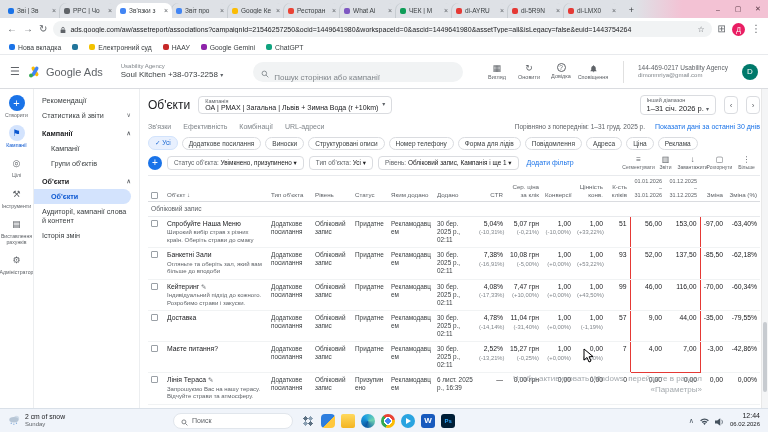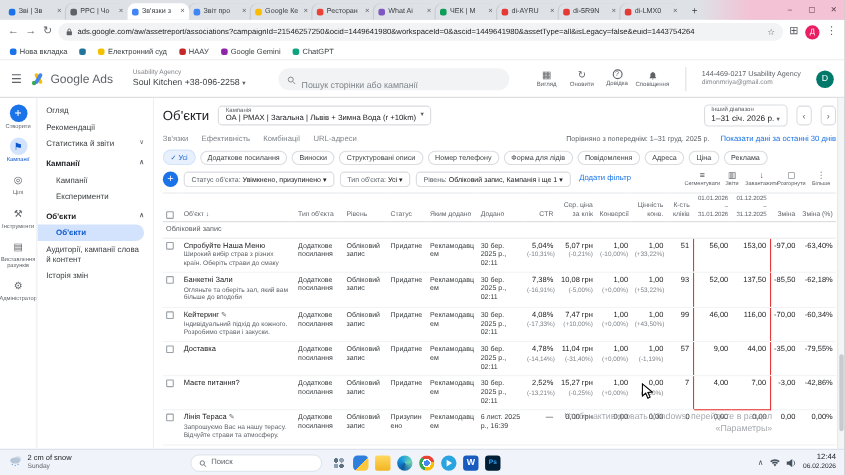--- a/index.html
+++ b/index.html
@@ -276,21 +276,21 @@
     <div class="adslogo">
       <svg width="14" height="14" viewBox="0 0 24 24">
         <rect x="9" y="2" width="6" height="18" rx="3" transform="rotate(-30 12 11)" fill="#fbbc04"></rect>
         <rect x="9" y="2" width="6" height="18" rx="3" transform="rotate(30 12 11)" fill="#4285f4"></rect>
         <circle cx="5.2" cy="18" r="3.4" fill="#34a853"></circle>
       </svg>
       <span class="adsname">Google Ads</span>
     </div>
     <div class="acct">
       <div class="l1">Usability Agency</div>
-      <div class="l2"><span>Soul Kitchen +38-096-2258</span> <span class="chevd">▾</span></div>
+      <div class="l2"><span>Soul Kitchen +38-073-2258</span> <span class="chevd">▾</span></div>
     </div>
     <div class="gsearch">
       <span><svg width="8" height="8" viewBox="0 0 12 12">
             <circle cx="5" cy="5" r="3.4" fill="none" stroke="#80868b" stroke-width="1.3"></circle>
             <line x1="7.6" y1="7.6" x2="11" y2="11" stroke="#80868b" stroke-width="1.3"></line>
           </svg></span>
       <span class="ph">Пошук сторінки або кампанії</span>
     </div>
     <div class="hicons" id="hicons">
         <div class="hic">
@@ -344,38 +344,35 @@
           <div class="ricon">▤</div>
           <div class="rlabel">Виставлення рахунків</div>
         </div>
         <div class="ritem">
           <div class="ricon">⚙</div>
           <div class="rlabel">Адміністратор</div>
         </div>
       </div>
     <div class="lnav" id="lnav">
         <div class="nitem">
-          <span class="nlabel">Огляд</span>
-        </div>
-        <div class="nitem">
           <span class="nlabel">Рекомендації</span>
         </div>
         <div class="nitem">
           <span class="nlabel">Статистика й звіти</span>
           <span class="chev">∨</span>
         </div>
         <div class="nitem head">
           <span class="nlabel">Кампанії</span>
           <span class="chev">∧</span>
         </div>
         <div class="nitem sub">
           <span class="nlabel">Кампанії</span>
         </div>
         <div class="nitem sub">
-          <span class="nlabel">Експерименти</span>
+          <span class="nlabel">Групи об'єктів</span>
         </div>
         <div class="nitem head">
           <span class="nlabel">Об'єкти</span>
           <span class="chev">∧</span>
         </div>
         <div class="nitem sub sel">
           <span class="nlabel">Об'єкти</span>
         </div>
         <div class="nitem">
           <span class="nlabel">Аудиторії, кампанії слова й контент</span>

